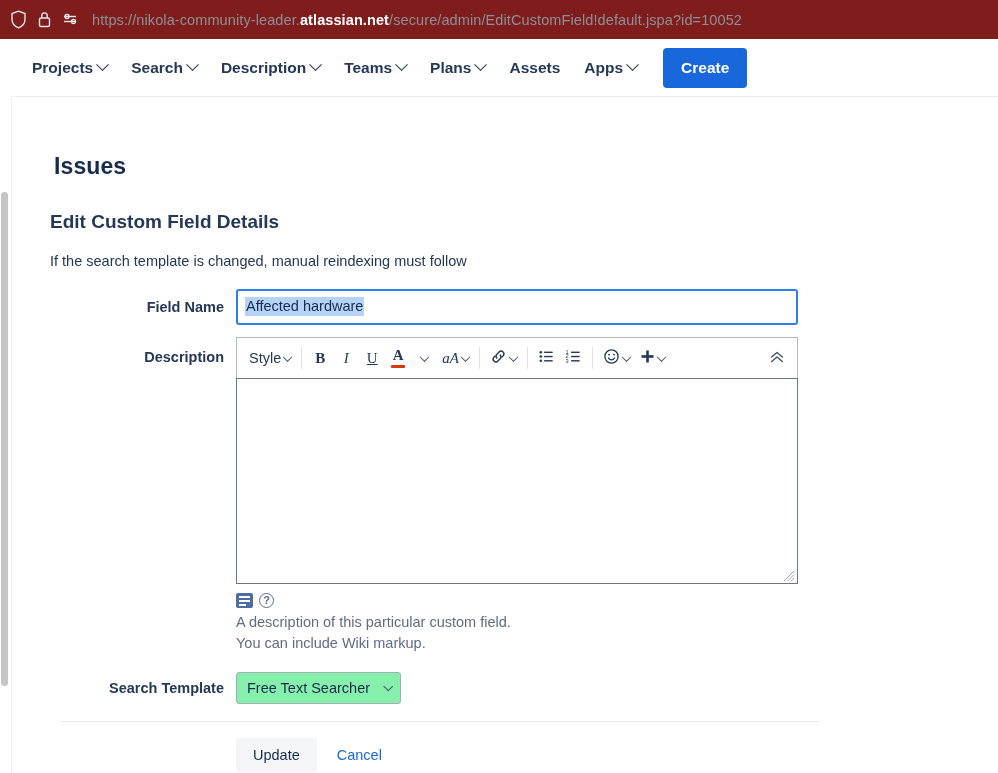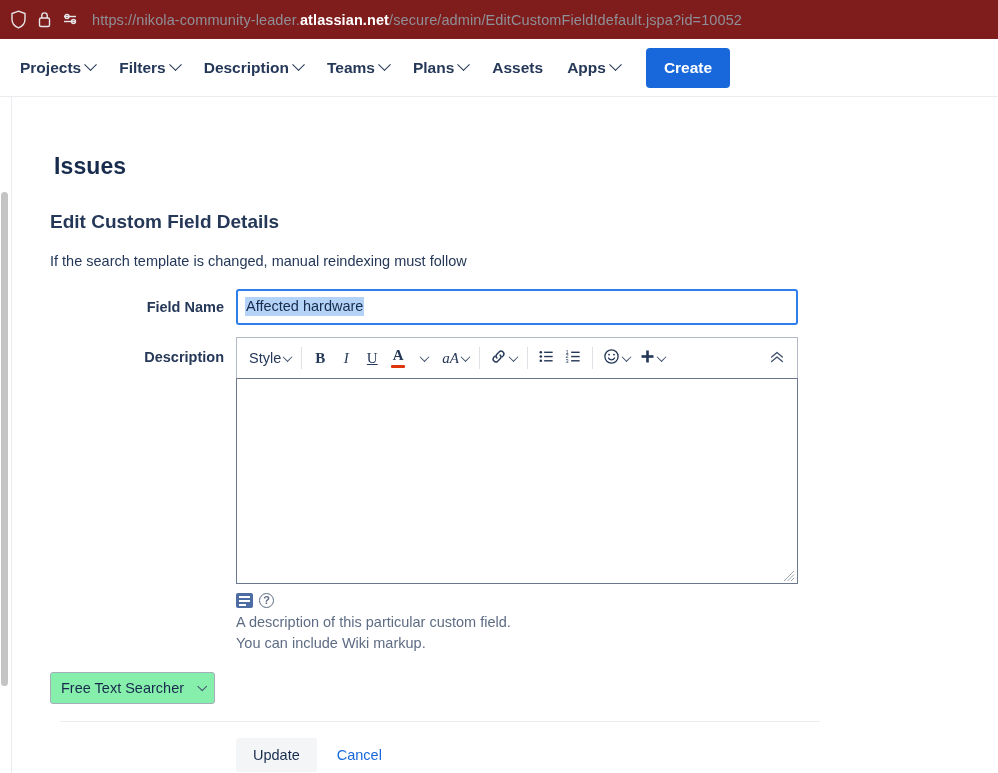--- a/index.html
+++ b/index.html
@@ -33,20 +33,21 @@
 
   
   .topnav {
     height: 58px;
     background: #ffffff;
     border-bottom: 1px solid #ebecf0;
     display: flex;
     align-items: center;
     padding-left: 8px;
     gap: 0;
+    margin-left: 12px;
   }
   .nav-item {
     display: flex;
     align-items: center;
     gap: 5px;
     padding: 7px 12px;
     font-size: 15.5px;
     font-weight: bold;
     color: #253858;
     cursor: pointer;
@@ -338,21 +339,21 @@
   </span>
   <span class="url-text"><span class="scheme">https://</span><span class="scheme">nikola-community-leader.</span><span class="host">atlassian.net</span><span class="scheme">/secure/admin/EditCustomField!default.jspa?id=10052</span></span>
 </div>
 
 <div class="topnav">
   <div class="nav-item">
     <span>Projects</span>
     <span class="chev"></span>
   </div>
   <div class="nav-item">
-    <span>Filters</span>
+    <span>Search</span>
     <span class="chev"></span>
   </div>
   <div class="nav-item">
     <span>Description</span>
     <span class="chev"></span>
   </div>
   <div class="nav-item">
     <span>Teams</span>
     <span class="chev"></span>
   </div>
@@ -520,20 +521,21 @@
         </div>
 
         <div class="desc-note">
           <div>A description of this particular custom field.</div>
           <div>You can include Wiki markup.</div>
         </div>
       </div>
     </div>
 
     <div class="form-row" style="margin-top:18px">
+      <div class="form-label" style="padding-top:8px">Search Template</div>
       <div class="form-field">
         <div class="select-box">
           <span>Free Text Searcher</span>
           <span class="select-caret"></span>
         </div>
       </div>
     </div>
 
     <div class="divider" style="margin-top:17px"></div>
 

